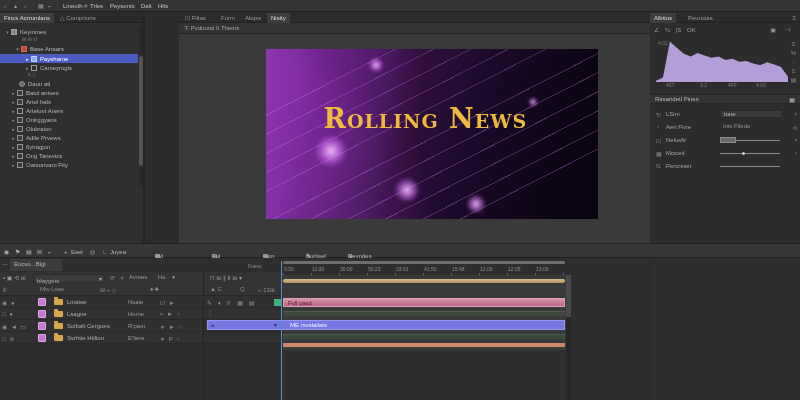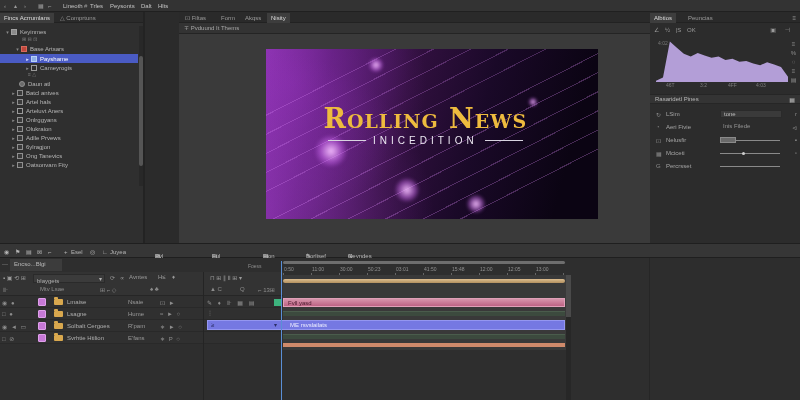--- a/index.html
+++ b/index.html
@@ -252,25 +252,20 @@
       <div class="title-card">
         <div class="streaks s1"></div>
         <div class="streaks s2"></div>
         <div class="bokeh" style="left:48px;top:85px;width:34px;height:34px"></div>
         <div class="bokeh" style="left:128px;top:128px;width:26px;height:26px"></div>
         <div class="bokeh" style="left:200px;top:145px;width:20px;height:20px"></div>
         <div class="bokeh" style="left:102px;top:8px;width:16px;height:16px"></div>
         <div class="bokeh" style="left:262px;top:48px;width:10px;height:10px"></div>
         <div class="tc-text">
           <div class="tc-line1">Rolling News</div>
-          <div class="tc-line2">
-              <i></i>
-              <span>INICEDITION</span>
-              <i></i>
-            </div>
         </div>
       </div>
     </div>
   </div>
 
   <div class="right-panel">
     <div class="tabbar">
       <div class="tab active" style="left:0">Albtios</div>
       <div class="tab" style="left:34px">Peuncias</div>
       <div class="tab" style="right:0">≡</div>

